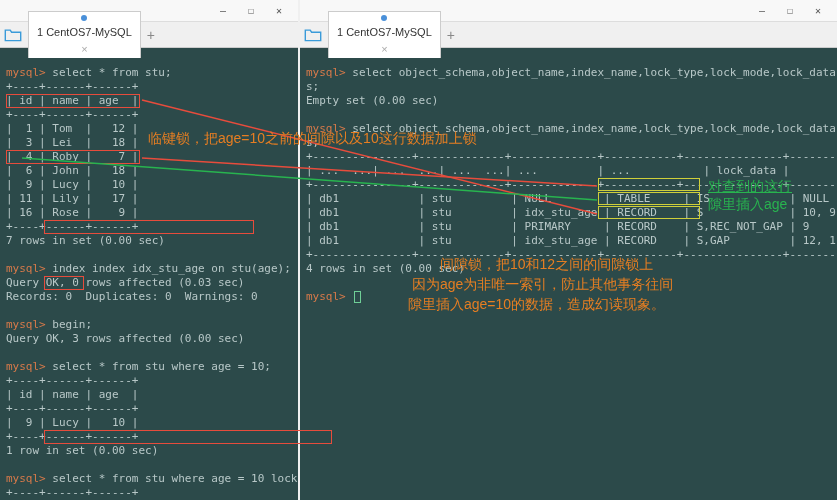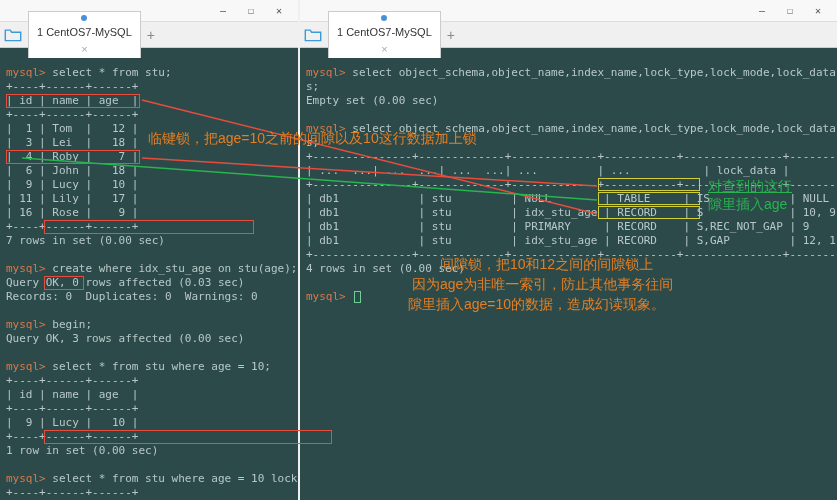--- a/index.html
+++ b/index.html
@@ -124,21 +124,21 @@
 <span>|  1 | Tom  |   12 |</span>
 <span>|  3 | Lei  |   18 |</span>
 <span>|  4 | Roby |    7 |</span>
 <span>|  6 | John |   18 |</span>
 <span>|  9 | Lucy |   10 |</span>
 <span>| 11 | Lily |   17 |</span>
 <span>| 16 | Rose |    9 |</span>
 <span>+----+------+------+</span>
 <span>7 rows in set (0.00 sec)</span>
 
-<span class="prompt">mysql&gt;</span><span> create where idx_stu_age on stu(age);</span>
+<span class="prompt">mysql&gt;</span><span> index index idx_stu_age on stu(age);</span>
 <span>Query OK, 0 rows affected (0.03 sec)</span>
 <span>Records: 0  Duplicates: 0  Warnings: 0</span>
 
 <span class="prompt">mysql&gt;</span><span> begin;</span>
 <span>Query OK, 3 rows affected (0.00 sec)</span>
 
 <span class="prompt">mysql&gt;</span><span> select * from stu where age = 10;</span>
 <span>+----+------+------+</span>
 <span>| id | name | age  |</span>
 <span>+----+------+------+</span>

